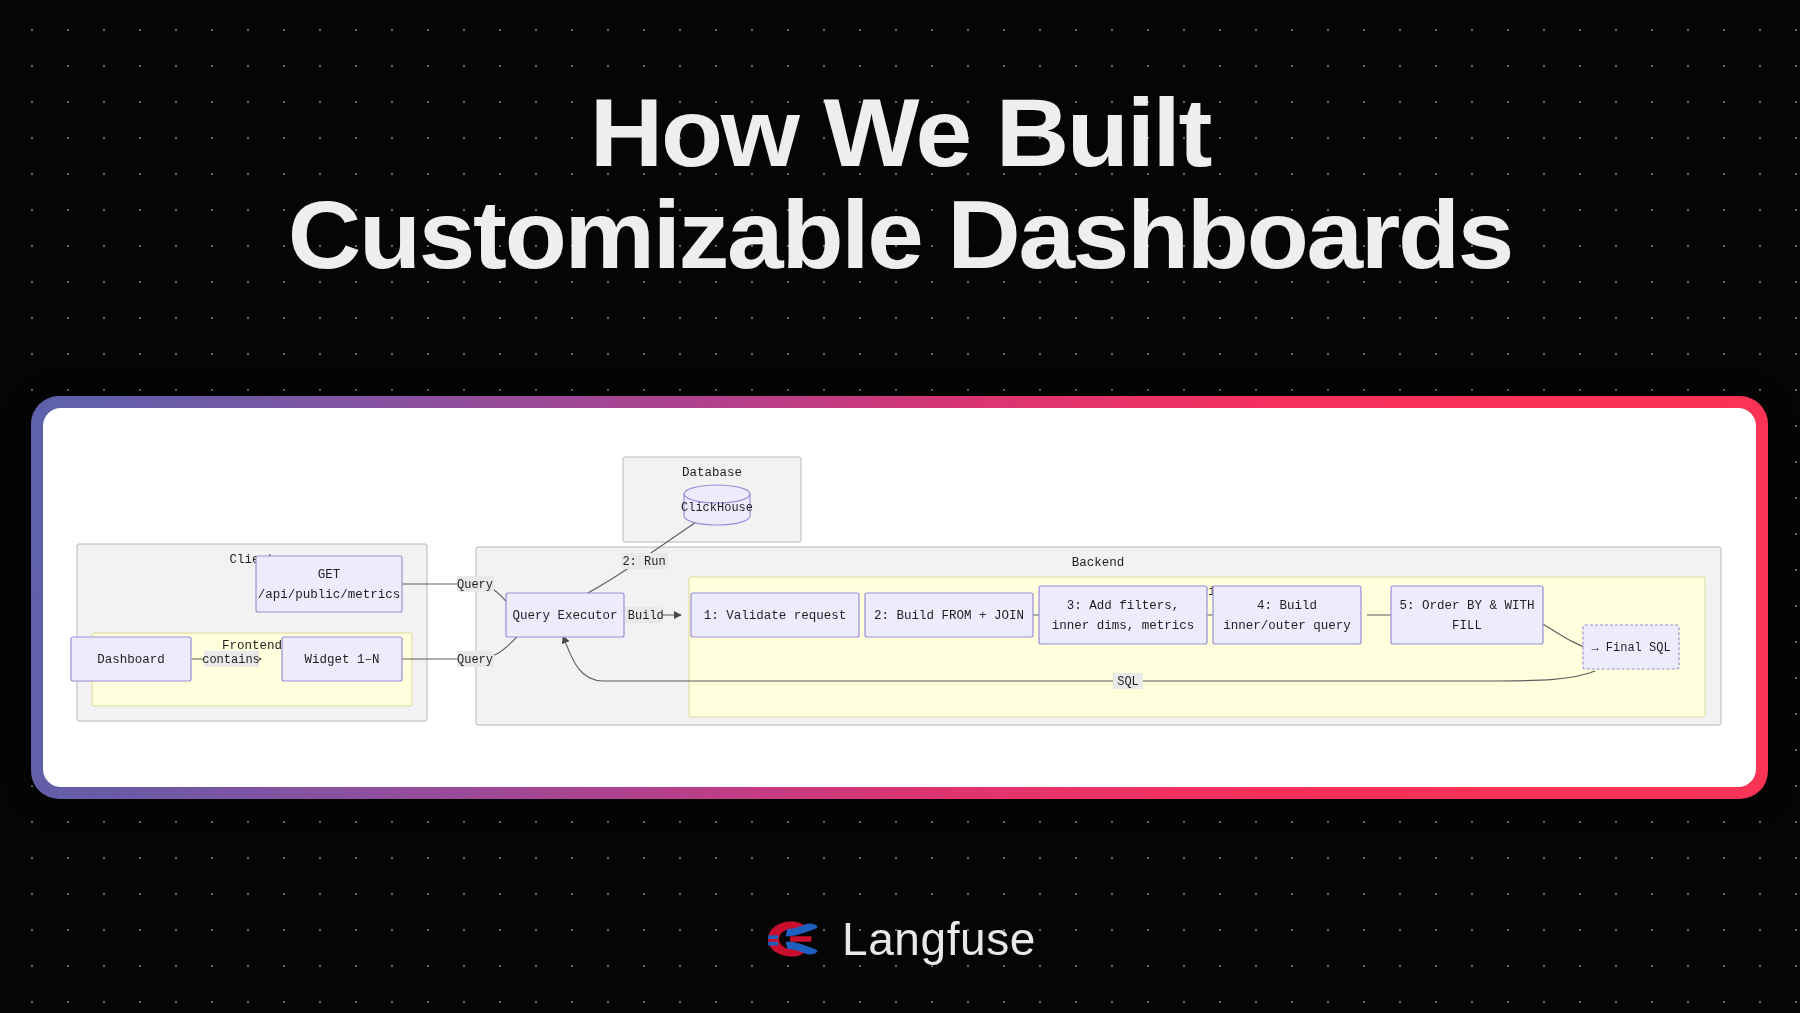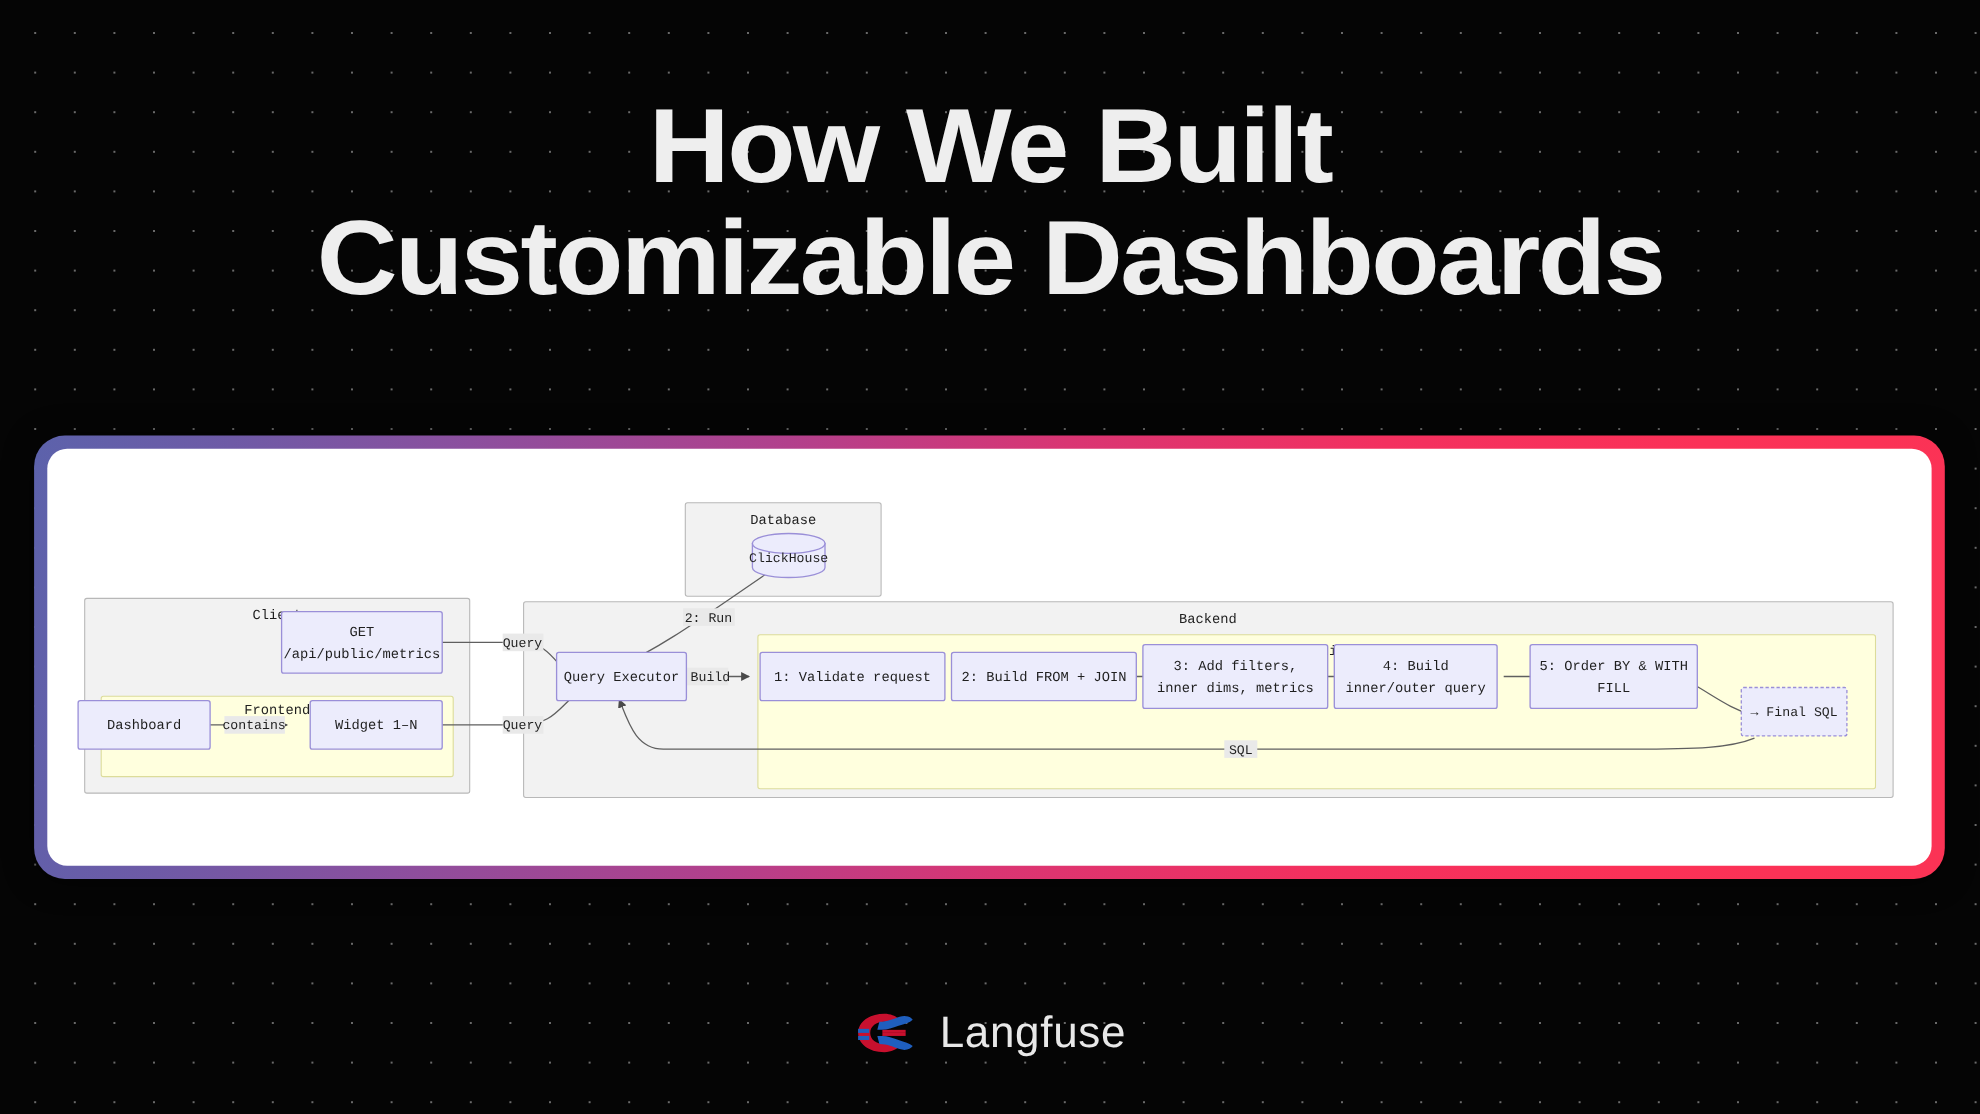--- a/index.html
+++ b/index.html
@@ -82,21 +82,21 @@
     width: 1800px;
     display: flex;
     align-items: center;
     justify-content: center;
     gap: 22px;
   }
   .brand-mark { width: 56px; height: 46px; flex: none; }
   .brand-name {
     color: #e8e8e8;
     font-family: "Liberation Sans", sans-serif;
-    font-size: 40px;
+    font-size: 46px;
     font-weight: 400;
     letter-spacing: 0.6px;
     line-height: 1;
   }
 </style>
 </head>
 <body>
 
 <h1 class="hero-title">
   <span class="line">How We Built</span>

